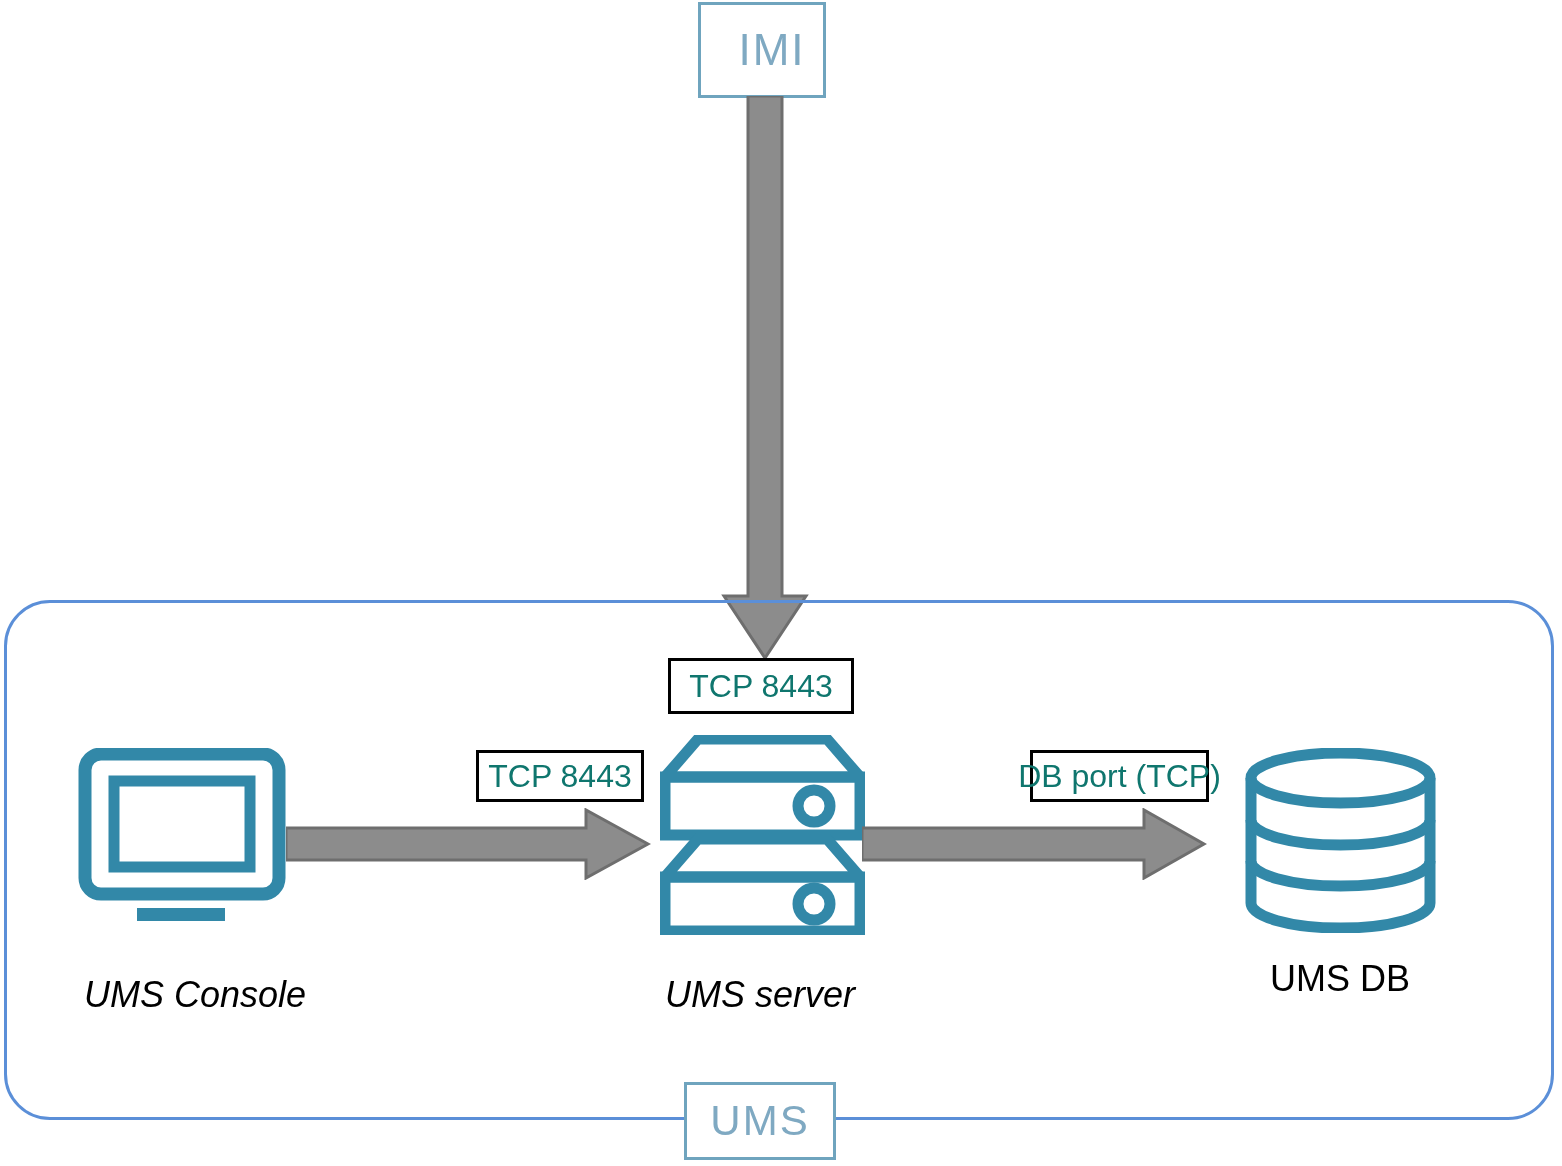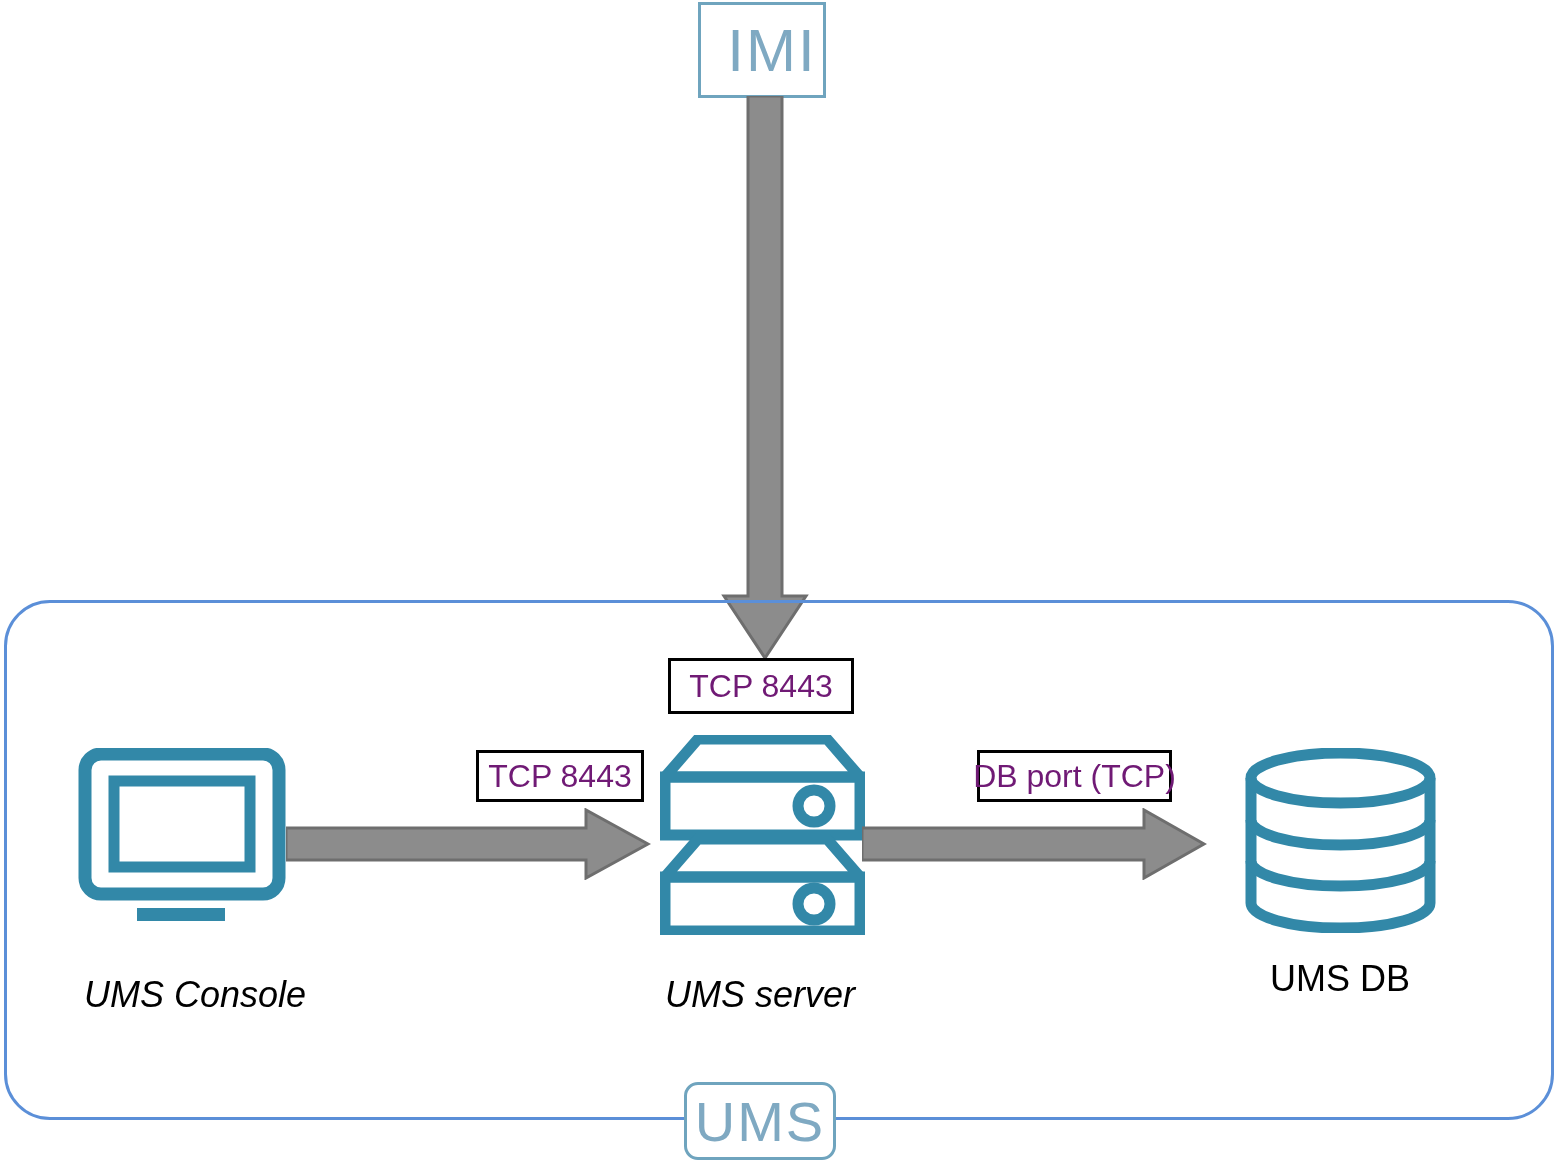--- a/index.html
+++ b/index.html
@@ -41,49 +41,48 @@
     align-items: center;
     justify-content: center;
     color: #7FA9C2;
     letter-spacing: 2px;
   }
   .tag-imi {
     left: 698px;
     top: 2px;
     width: 128px;
     height: 96px;
-    font-size: 60px;
+    font-size: 44px;
     padding-left: 20px;
   }
   .tag-ums {
     left: 684px;
     top: 1082px;
     width: 152px;
     height: 78px;
-    font-size: 56px;
-    border-radius: 14px;
+    font-size: 42px;
   }
 
   
   .port-label {
     position: absolute;
     box-sizing: border-box;
     border: 3px solid #000000;
     background: #ffffff;
     display: flex;
     align-items: center;
     justify-content: center;
-    color: #701a75;
+    color: #0f766e;
     font-size: 32px;
     white-space: nowrap;
     padding: 0 14px;
   }
   .port-top   { left: 668px;  top: 658px; width: 186px; height: 56px; }
   .port-left  { left: 476px;  top: 750px; width: 168px; height: 52px; }
-  .port-right { left: 977px;  top: 750px; width: 195px; height: 52px; }
+  .port-right { left: 1030px;  top: 750px; width: 179px; height: 52px; }
 
   
   .node-caption {
     position: absolute;
     color: #000000;
     font-size: 36px;
     white-space: nowrap;
     text-align: center;
   }
   .cap-console { left: 30px;   top: 974px; width: 330px; font-style: italic; }

